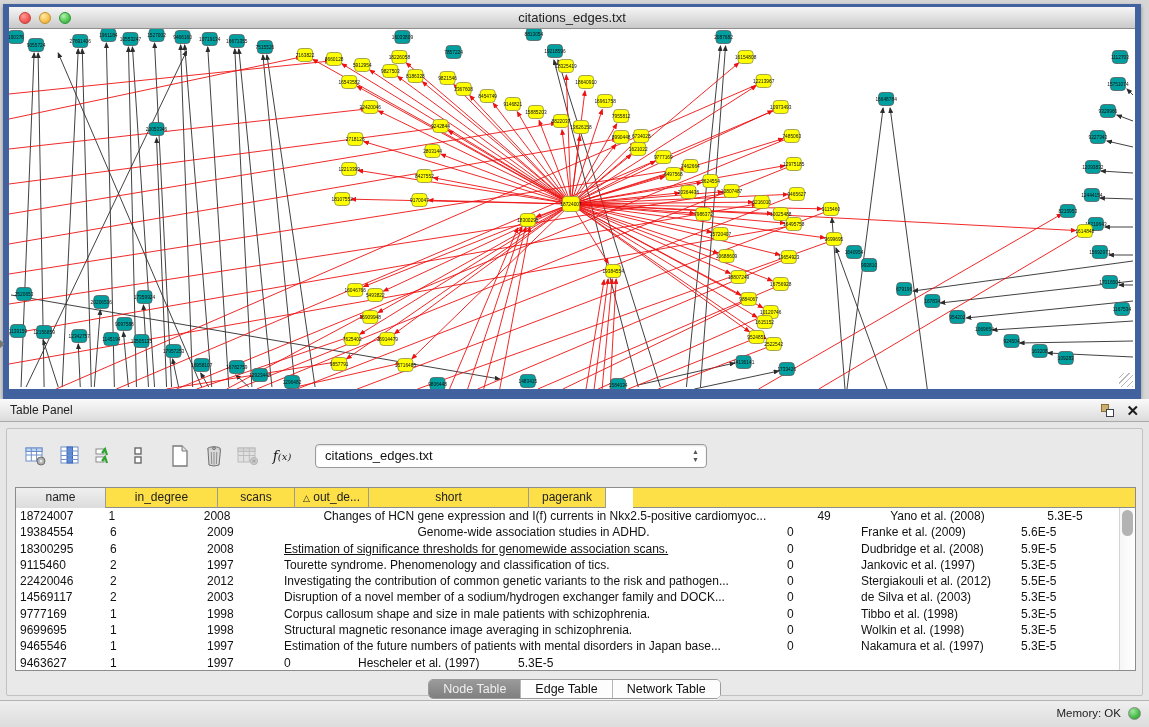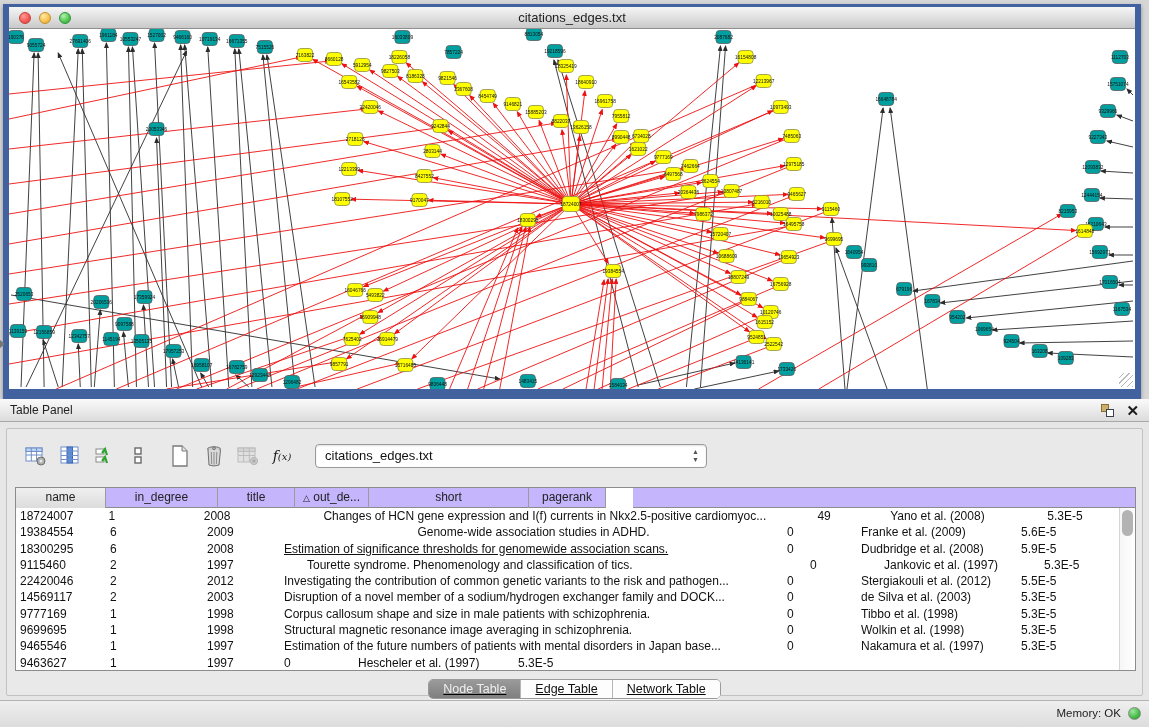--- a/index.html
+++ b/index.html
@@ -45,35 +45,35 @@
   .toolbar { position:absolute; left:14px; top:12px; height:30px; display:flex; align-items:center; }
   .tb-btn { width:30px; height:28px; display:flex; align-items:center; justify-content:center; margin-right:4px; }
   .tb-gap { width:8px; }
   .combo { position:relative; margin-left:14px; width:392px; height:24px; background:#fff;
     border:1px solid #9a9a9a; border-radius:4px; font-size:13px; line-height:22px;
     padding-left:9px; color:#111; box-shadow:inset 0 1px 2px rgba(0,0,0,.12); }
   .combo .arrows { position:absolute; right:7px; top:3px; font-size:7px; color:#555; line-height:8px; text-align:center; }
 
   .tbl { position:absolute; left:8px; top:58px; width:1121px; height:184px;
     background:#fff; border:1px solid #8c8c8c; font-size:12px; }
-  .tbl-head { display:flex; height:20px; background:#c4b5fd; border-bottom:1px solid #8c8c8c; }
+  .tbl-head { display:flex; height:20px; background:#fde047; border-bottom:1px solid #8c8c8c; }
   .tbl-head .hc { height:20px; line-height:19px; text-align:center; color:#222;
     border-right:1px solid #9b9b9b; overflow:hidden; white-space:nowrap; }
   .tbl-head .hc.gray { background:linear-gradient(#efefef,#dcdcdc); }
   .tbl-head .hc .tri { font-size:9px; }
   .tbl-rows { position:absolute; left:0; top:20px; right:16px; bottom:0; overflow:hidden; }
   .tr { display:flex; height:16.3px; line-height:16.3px; background:#fff; white-space:nowrap; }
   .tr .td { overflow:hidden; text-overflow:clip; padding-left:4px; color:#111; }
   .vscroll { position:absolute; right:0; top:20px; width:16px; bottom:0;
     background:linear-gradient(90deg,#f6f6f6,#fff); border-left:1px solid #d5d5d5; }
   .vthumb { position:absolute; left:2px; top:2px; width:11px; height:26px; background:#b3b3b3; border-radius:6px; }
 
   .tabs { position:absolute; left:0; right:0; top:250px; display:flex; justify-content:center; }
   .seg { display:flex; border:1px solid #9a9a9a; border-radius:5px; overflow:hidden; height:20px;
-    background:#ffffff; box-shadow:0 1px 0 rgba(255,255,255,.7);text-decoration:underline; }
+    background:#ffffff; box-shadow:0 1px 0 rgba(255,255,255,.7); }
   .seg .tab { padding:0 14px; font-size:12.5px; line-height:19px; color:#111;
     border-right:1px solid #b5b5b5; background:#fdfdfd; }
   .seg .tab:last-child { border-right:none; }
   .seg .tab.sel { background:linear-gradient(#9a9a9a,#7f7f7f); color:#efefef; }
 
   .statusbar { position:absolute; left:0; top:700px; width:1149px; height:27px;
     background:linear-gradient(#efefef,#dcdcdc); border-top:1px solid #b3b3b3; }
   .statusbar .mem { position:absolute; right:28px; top:6px; font-size:11.5px; color:#222; }
   .statusbar .dot { position:absolute; right:8px; top:6px; width:13px; height:13px; border-radius:50%;
     background:radial-gradient(circle at 35% 30%, #9fe89f, #3db53d 65%, #2f9a2f); border:1px solid #8a8a8a; }
@@ -842,21 +842,21 @@
       <div class="combo">
         <span>citations_edges.txt</span>
         <span class="arrows">▲<br>▼</span>
       </div>
     </div>
 
     <div class="tbl">
       <div class="tbl-head" id="tblHead">
           <div class="hc gray" style="width: 90px;">name</div>
           <div class="hc" style="width: 112px;">in_degree</div>
-          <div class="hc" style="width: 77px;">title</div>
+          <div class="hc" style="width: 77px;">scans</div>
           <div class="hc" style="width: 74px;"><span class="tri">△</span> out_de...</div>
           <div class="hc" style="width: 160px;">short</div>
           <div class="hc" style="width: 77px;">pagerank</div>
           <div class="hc" style="width: 27px; background: rgb(255, 255, 255); border-right: none;"></div>
         </div>
       <div class="tbl-rows" id="tblRows">
           <div class="tr">
             <div class="td" style="width: 90px;">18724007</div>
             <div class="td" style="width: 97px;">1</div>
             <div class="td" style="width: 77px;">2008</div>
@@ -880,21 +880,21 @@
             <div class="td" style="width: 77px;">2008</div>
             <div class="td" style="width: 503px; text-decoration: underline;">Estimation of significance thresholds for genomewide association scans.</div>
             <div class="td" style="width: 74px;">0</div>
             <div class="td" style="width: 160px;">Dudbridge et al. (2008)</div>
             <div class="td" style="width: 77px;">5.9E-5</div>
           </div>
           <div class="tr">
             <div class="td" style="width: 90px;">9115460</div>
             <div class="td" style="width: 97px;">2</div>
             <div class="td" style="width: 77px;">1997</div>
-            <div class="td" style="width: 503px; margin-left: 23px;">Tourette syndrome. Phenomenology and classification of tics.</div>
+            <div class="td" style="width: 503px;">Tourette syndrome. Phenomenology and classification of tics.</div>
             <div class="td" style="width: 74px;">0</div>
             <div class="td" style="width: 160px;">Jankovic et al. (1997)</div>
             <div class="td" style="width: 77px;">5.3E-5</div>
           </div>
           <div class="tr">
             <div class="td" style="width: 90px;">22420046</div>
             <div class="td" style="width: 97px;">2</div>
             <div class="td" style="width: 77px;">2012</div>
             <div class="td" style="width: 503px;">Investigating the contribution of common genetic variants to the risk and pathogen...</div>
             <div class="td" style="width: 74px;">0</div>

